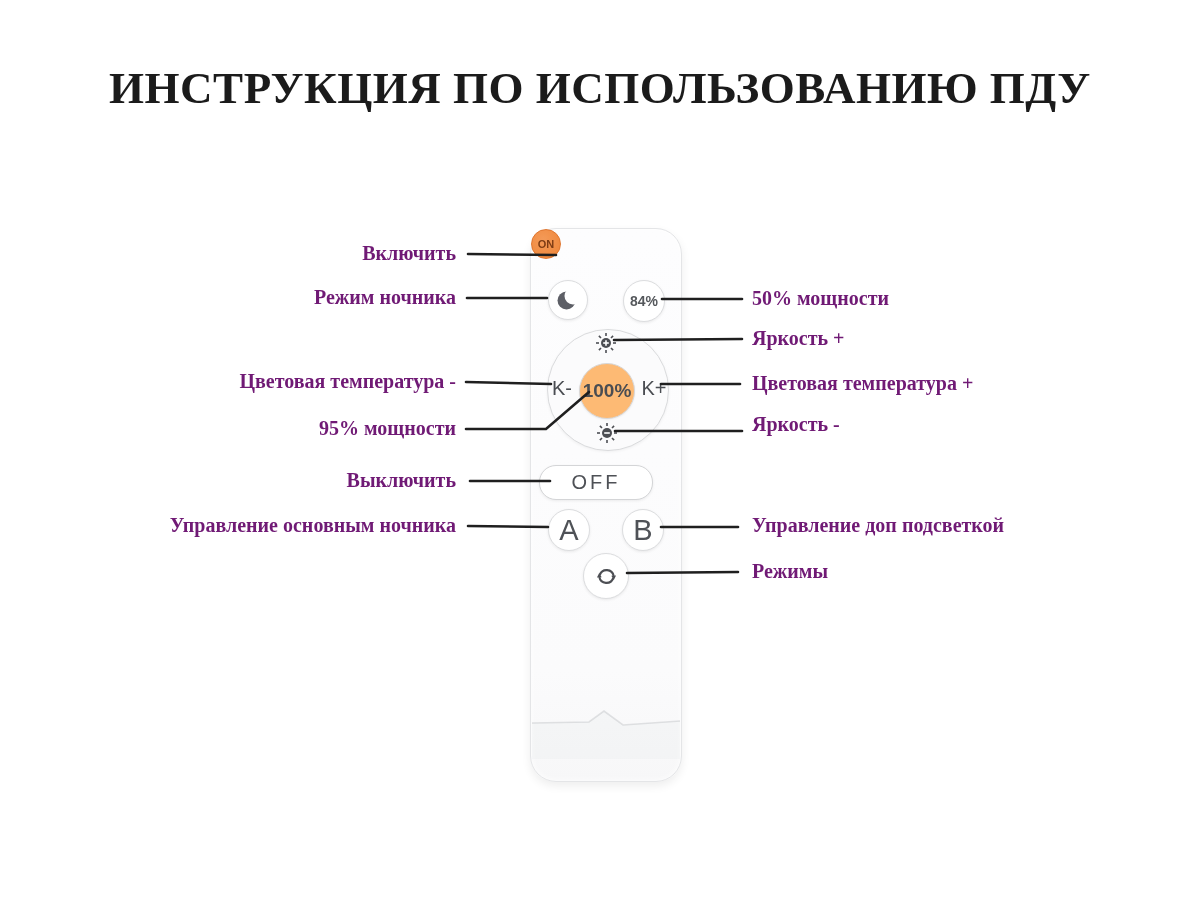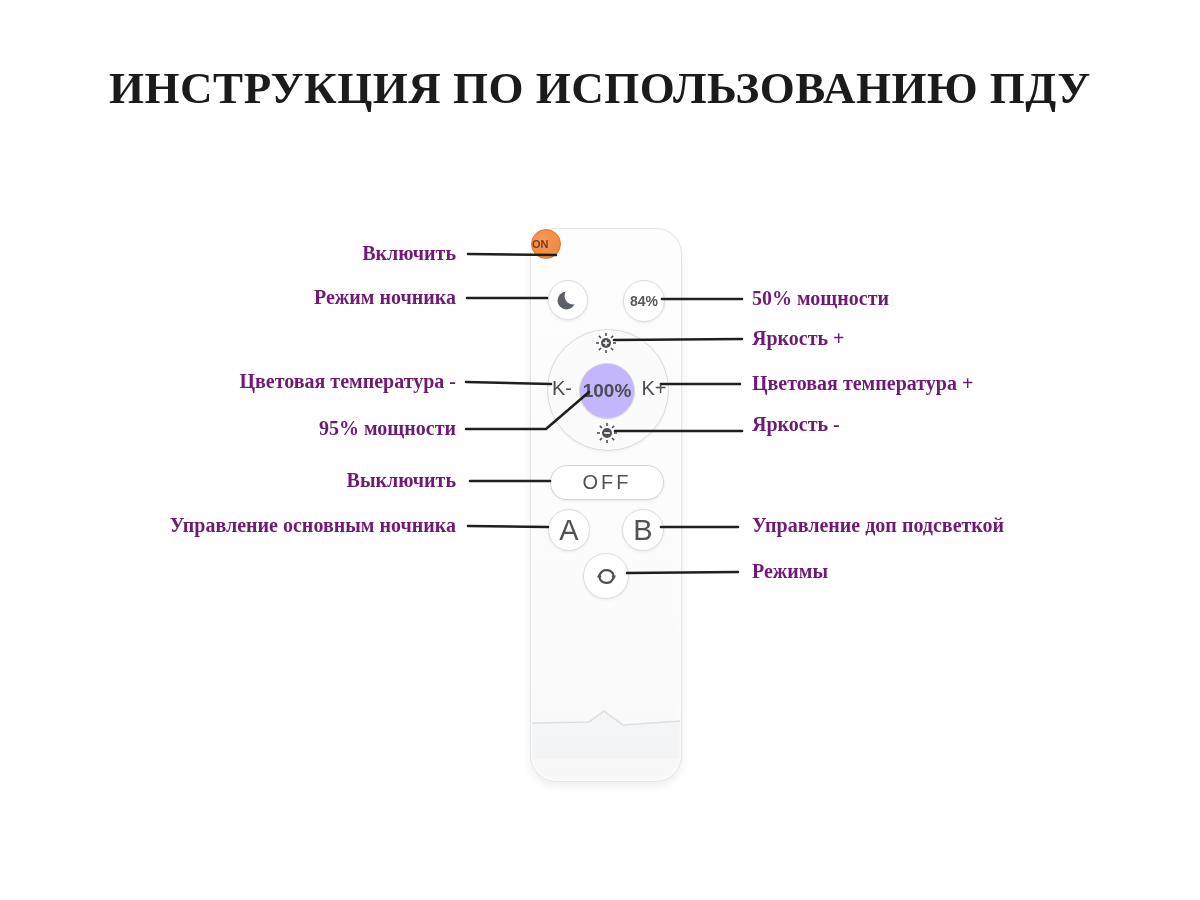--- a/index.html
+++ b/index.html
@@ -19,43 +19,43 @@
   .remote .battery-svg{position:absolute;left:0;top:470px;width:150px;height:60px;}
 
   
   .btn-round{position:absolute;border-radius:50%;background:#ffffff;
              border:1px solid #dcdddf;box-shadow:0 1px 3px rgba(0,0,0,0.08);
              display:flex;align-items:center;justify-content:center;
              font-family:"Liberation Sans", sans-serif;color:#4f5257;}
 
   .btn-on{left:25px;top:14px;width:28px;height:28px;border-radius:50%;
           background:radial-gradient(circle at 40% 35%,#f49a58,#ee8436);
-          border:1px solid #e0762f;display:flex;align-items:center;
+          border:1px solid #e0762f;display:flex;align-items:center;justify-content:center;
           font-family:"Liberation Sans", sans-serif;font-size:11px;font-weight:700;color:#7e3c14;}
 
   .btn-moon{left:17px;top:51px;width:38px;height:38px;}
   .btn-fifty{left:92px;top:51px;width:40px;height:40px;font-size:14px;font-weight:700;color:#55585c;}
 
   
   .dial{position:absolute;left:16px;top:100px;width:120px;height:120px;border-radius:50%;
         background:#fbfbfc;border:1.5px solid #dadbdd;box-shadow:0 1px 3px rgba(0,0,0,0.05);}
   .dial-inner{position:absolute;left:31px;top:33px;width:54px;height:54px;border-radius:50%;
-              background:#c4b5fd;border:1.5px solid #d7d8da;box-shadow:0 1px 2px rgba(0,0,0,0.06);
+              background:#fdba74;border:1.5px solid #d7d8da;box-shadow:0 1px 2px rgba(0,0,0,0.06);
               display:flex;align-items:center;justify-content:center;
               font-family:"Liberation Sans", sans-serif;font-size:19px;font-weight:700;color:#4a4d52;}
   .k-label{position:absolute;font-family:"Liberation Sans", sans-serif;font-size:20px;
            color:#4a4d52;transform:translate(-50%,-50%);}
   .k-minus{left:14px;top:58px;}
   .k-plus{left:106px;top:58px;}
   .sun{position:absolute;width:22px;height:22px;transform:translate(-50%,-50%);}
   .sun-plus{left:58px;top:13px;}
   .sun-minus{left:59px;top:103px;}
 
   
-  .btn-off{position:absolute;left:19px;top:236px;width:112px;height:33px;border-radius:17px;
+  .btn-off{position:absolute;left:8px;top:236px;width:112px;height:33px;border-radius:17px;
            background:#ffffff;border:1.5px solid #d4d5d7;box-shadow:0 1px 3px rgba(0,0,0,0.07);
            display:flex;align-items:center;justify-content:center;
            font-family:"Liberation Sans", sans-serif;font-size:20px;letter-spacing:3px;color:#4e5156;}
 
   .btn-a{left:17px;top:280px;width:40px;height:40px;font-size:29px;font-weight:400;}
   .btn-b{left:91px;top:280px;width:40px;height:40px;font-size:29px;font-weight:400;}
   .btn-cycle{left:52px;top:324px;width:44px;height:44px;}
 
   
   .lines{position:absolute;left:0;top:0;width:1200px;height:900px;pointer-events:none;}

